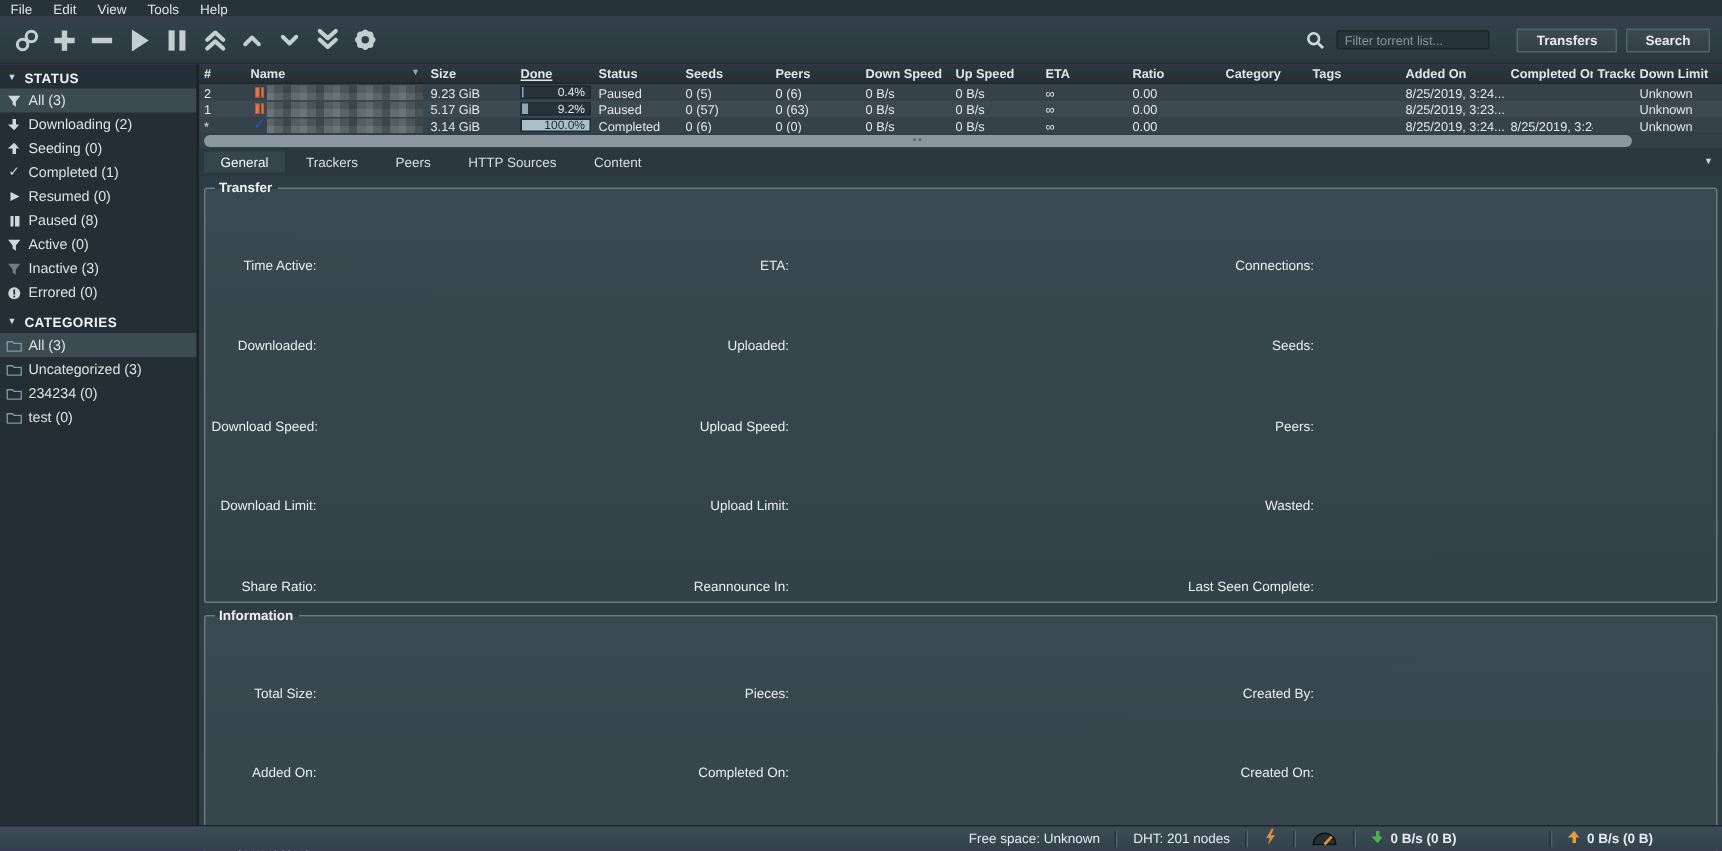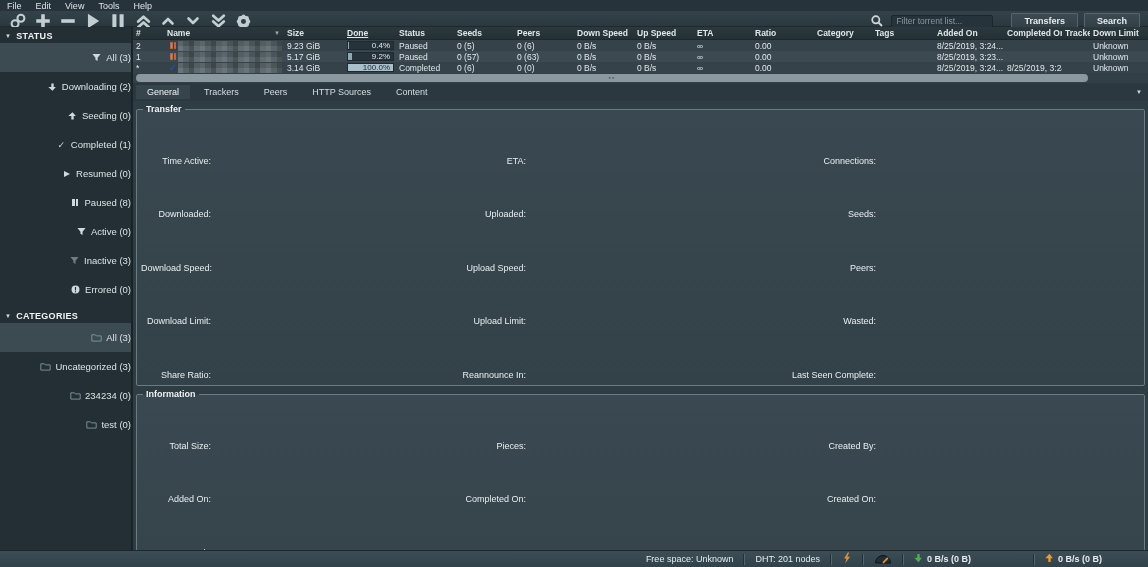--- a/index.html
+++ b/index.html
@@ -5,34 +5,34 @@
   * { margin:0; padding:0; box-sizing:border-box; }
   html,body { width:1148px; height:567px; overflow:hidden; background:#2c3a40;
     font-family:"Liberation Sans","DejaVu Sans",sans-serif; }
   #app { position:relative; width:1148px; height:567px; background:#a21caf; color:#e2e8eb; display:flex; flex-direction:column; }
 
   
   .menubar { height:11px; background:#27333a; display:flex; align-items:center; font-size:9px; color:#dce3e6; padding-left:2px; flex:0 0 auto; }
   .menubar .mi { padding:0 9px 0 5px; cursor:default; }
 
   
-  .toolbar { height:16px; background:linear-gradient(#33424a,#2b383f); border-bottom:1px solid #1e282d; display:flex; align-items:flex-start; padding:0 8px 0 7px; flex:0 0 auto; }
+  .toolbar { height:32px; background:linear-gradient(#33424a,#2b383f); border-bottom:1px solid #1e282d; display:flex; align-items:center; padding:0 8px 0 7px; flex:0 0 auto; }
   .tbtn { width:22px; height:20px; display:flex; align-items:center; justify-content:center; margin-right:3px; }
   .tbtn svg { display:block; }
   .tb-right { margin-left:auto; display:flex; align-items:center; }
   .filter-input { width:102px; height:13px; background:#26333a; border:1px solid #1b252a; border-radius:2px; color:#cdd6da; font-size:8.5px; padding:0 4px; outline:none; }
   .filter-input::placeholder { color:#8a979e; }
   .view-btn { height:16px; font-size:9px; font-weight:bold; color:#e5ebee; background:linear-gradient(#3c4a52,#333f46); border:1px solid #55656d; padding:0 12px; display:flex; align-items:center; margin-left:6px; border-radius:1px; }
 
   
   .body { flex:1 1 auto; display:flex; min-height:0; }
   .sidebar { flex:0 0 133px; background:#232f35; border-right:2px solid #1a2428; padding-top:2px; font-size:9.5px; overflow:hidden; }
   .side-header { display:flex; align-items:center; gap:5px; padding:2px 0 2px 5px; font-size:9px; font-weight:bold; color:#eef2f4; letter-spacing:.3px; }
   .tri { font-size:6px; color:#cfd9dd; }
-  .side-item { height:29px; display:flex; align-items:center; gap:4px; padding-left:4px; color:#dbe3e6; white-space:nowrap;justify-content:flex-end; }
+  .side-item { height:16px; display:flex; align-items:center; gap:4px; padding-left:4px; color:#dbe3e6; white-space:nowrap; }
   .side-item.sel { background:#3c4a52; }
   .sicon { width:11px; flex:0 0 11px; display:flex; align-items:center; justify-content:center; }
   .sicon svg { display:block; }
   .dim { opacity:.45; }
   .checkglyph { font-family:"DejaVu Sans",sans-serif; color:#cfd9dd; font-size:9px; font-weight:bold; }
   .playtri { width:0; height:0; border-left:6px solid #cfd9dd; border-top:3.5px solid transparent; border-bottom:3.5px solid transparent; }
   .pbars { display:inline-flex; gap:1px; }
   .pbars i { width:2.5px; height:7px; background:#cfd9dd; }
   .catgap { height:5px; }
 

